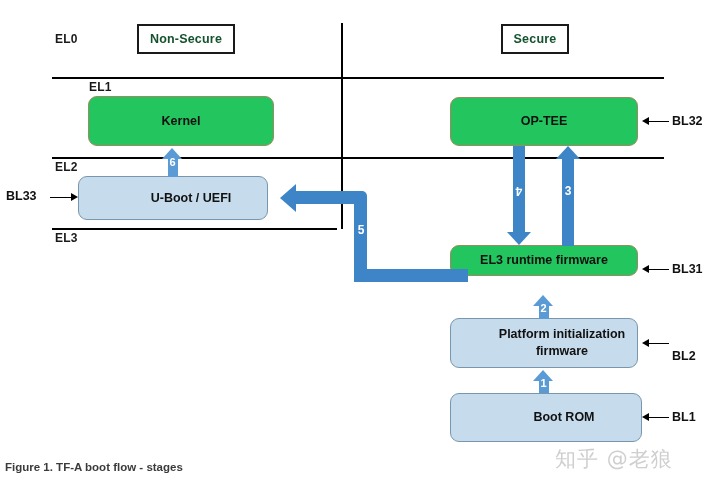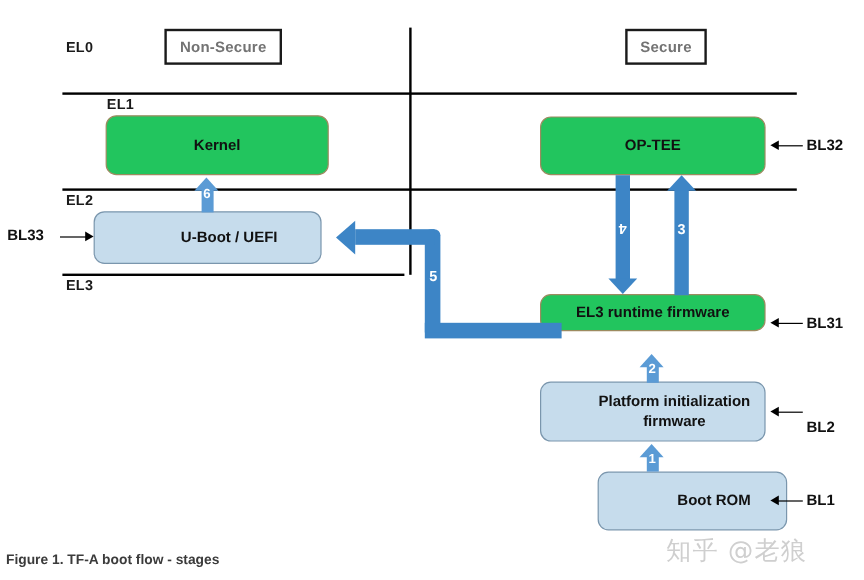--- a/index.html
+++ b/index.html
@@ -41,21 +41,21 @@
     border-left: 2.2px solid #000000;
   }
 
   
   .world-chip {
     position: absolute;
     border: 2px solid #1a1a1a;
     background: #ffffff;
     font-size: 12.5px;
     font-weight: bold;
-    color: #737373;
+    color: #14532d;
     display: flex;
     align-items: center;
     justify-content: center;
     letter-spacing: 0.2px;
     white-space: nowrap;
   }
 
   
   .node {
     position: absolute;
@@ -188,33 +188,33 @@
   <div class="el-line" style="top:228px; width:285px;"></div>
 
   <div class="v-divider" style="left:341px; top:23px; height:206px;"></div>
 
   <div class="el-label" style="left:55px; top:32px;">EL0</div>
   <div class="el-label" style="left:55px; top:80px;margin-left:34px;">EL1</div>
   <div class="el-label" style="left:55px; top:160px;">EL2</div>
   <div class="el-label" style="left:55px; top:231px;">EL3</div>
 
   <div class="world-chip" style="left:137px; top:24px; width:94px; height:26px;">Non-Secure</div>
-  <div class="world-chip" style="left:521px; top:24px; width:64px; height:26px;">Secure</div>
+  <div class="world-chip" style="left:501px; top:24px; width:64px; height:26px;">Secure</div>
 
   <div class="node cream" style="left:88px; top:96px; width:186px; height:50px;">Kernel</div>
 
   <div class="node blue" style="left:78px; top:176px; width:190px; height:44px;">U-Boot / UEFI</div>
 
   <div class="node cream" style="left:450px; top:97px; width:188px; height:49px;">OP-TEE</div>
 
   <div class="node cream" style="left:450px; top:245px; width:188px; height:31px;">EL3 runtime firmware</div>
 
   <div class="node blue" style="left:450px; top:318px; width:188px; height:50px;">Platform initialization firmware</div>
 
-  <div class="node blue" style="left:450px; top:393px; width:158px; height:49px;margin-left:48px;">Boot ROM</div>
+  <div class="node blue" style="left:450px; top:393px; width:192px; height:49px;">Boot ROM</div>
 
   <div class="bl-label" style="left:6px; top:189px;">BL33</div>
   <div class="bl-line" style="left:50px; top:197px; width:22px;"></div>
   <div class="bl-head right" style="left:71px; top:193px;"></div>
 
   <div class="bl-head left" style="left:642px; top:117px;"></div>
   <div class="bl-line" style="left:648px; top:121px; width:21px;"></div>
   <div class="bl-label" style="left:672px; top:114px;">BL32</div>
 
   <div class="bl-head left" style="left:642px; top:265px;"></div>

